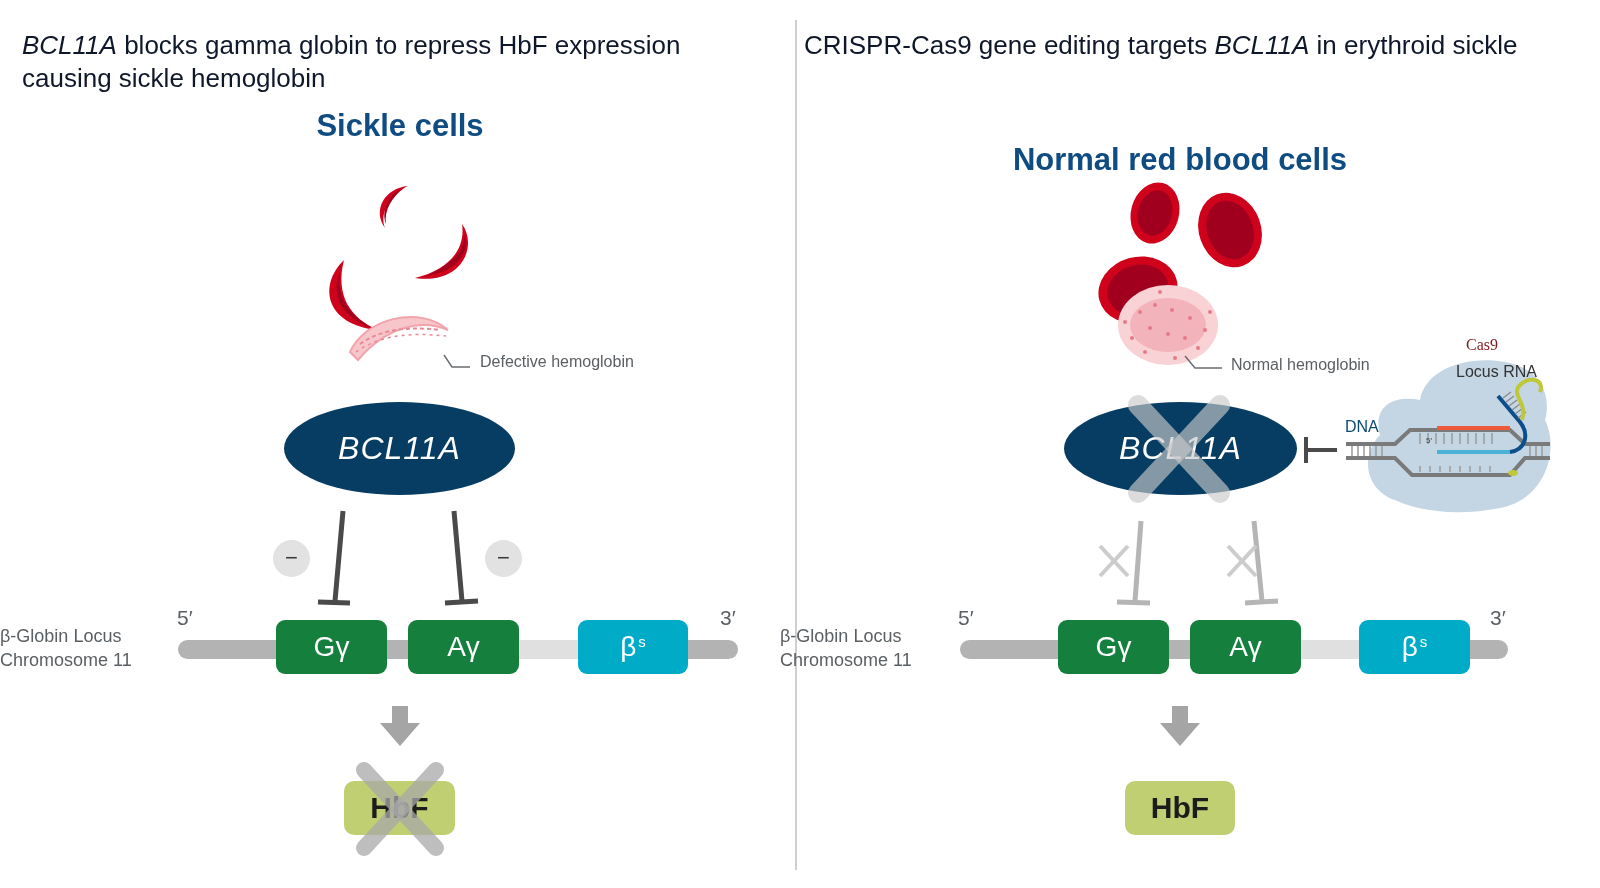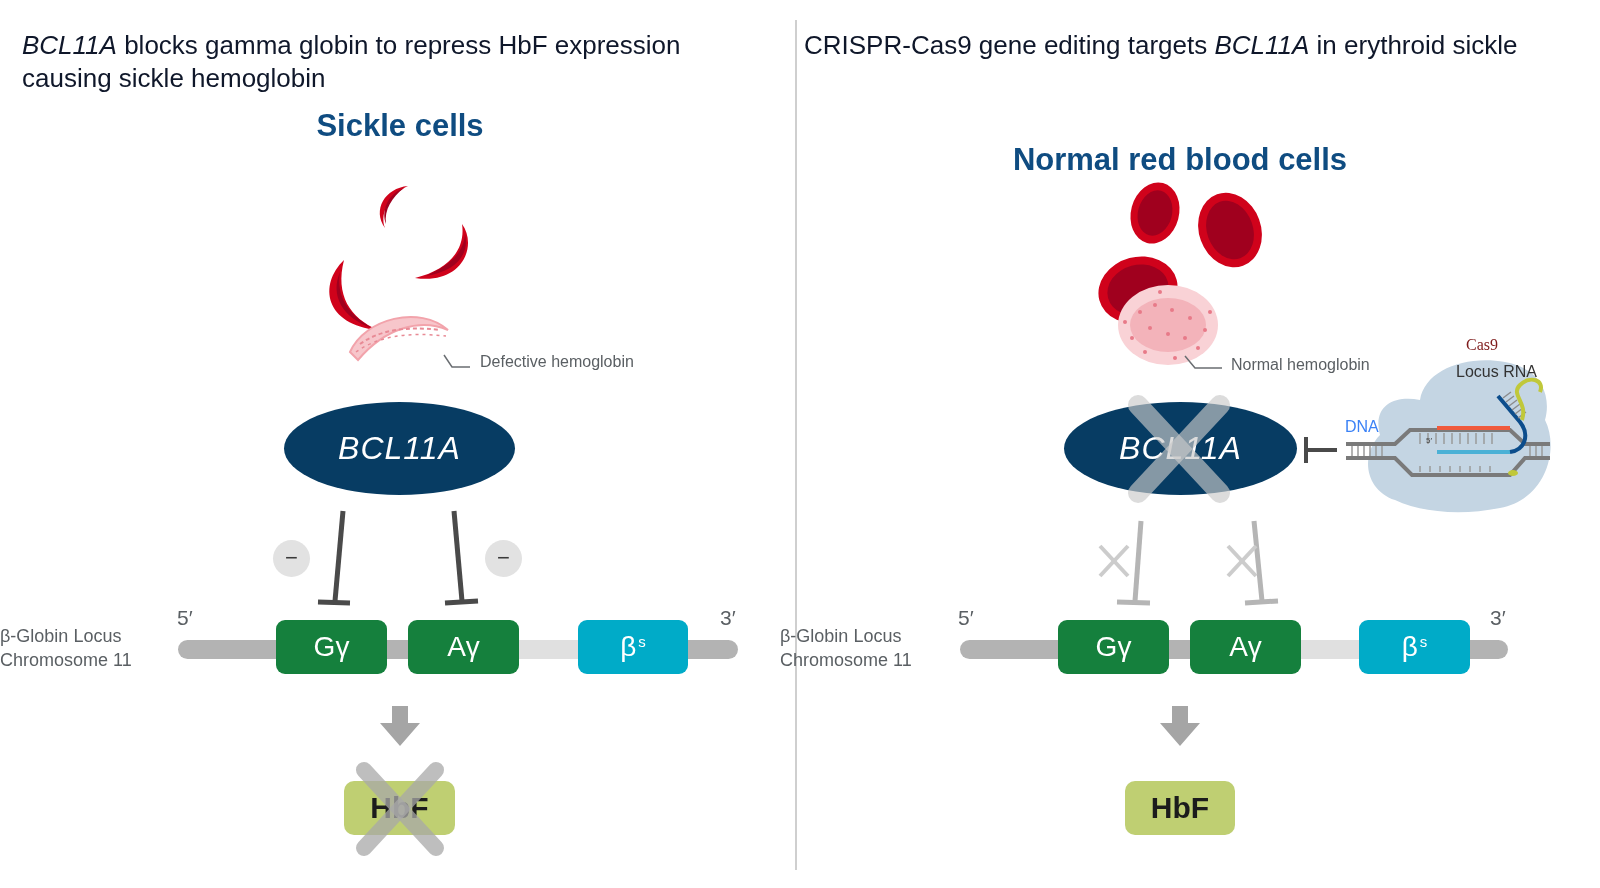--- a/index.html
+++ b/index.html
@@ -194,21 +194,21 @@
   </g>
   <path d="M1522,420 C1528,402 1510,395 1520,385 C1530,375 1545,380 1540,392" fill="none" stroke="#c0c83a" stroke-width="4"></path>
   <ellipse cx="1513" cy="473" rx="5" ry="3" fill="#c0c83a"></ellipse>
   <g>
     <line x1="1306" y1="437" x2="1306" y2="463" stroke="#4a4a4a" stroke-width="4"></line>
     <line x1="1306" y1="450" x2="1337" y2="450" stroke="#4a4a4a" stroke-width="4"></line>
   </g>
 </svg>
 <div class="abs" style="left:1466px; top:336px; font-size:16px; color:#7f1d1d;font-family:Liberation Serif, serif;">Cas9</div>
 <div class="abs" style="left:1456px; top:363px; font-size:16px; color:#333;">Locus RNA</div>
-<div class="abs" style="left:1345px; top:418px; font-size:16px; color:#3b82f6;">DNA</div>
+<div class="abs" style="left:1345px; top:418px; font-size:16px; color:#0c4a6e;">DNA</div>
 <div class="abs" style="left:1426px; top:436px; font-size:8px; color:#444;">5′</div>
 
 <div class="abs bcl" style="left:1064px; top:402px; width:233px; height:93px;">
   <span>BCL11A</span>
 </div>
 <svg width="1600" height="888">
   <line x1="1138" y1="405" x2="1220" y2="493" stroke="#c9c9c9" stroke-opacity="0.65" stroke-width="20" stroke-linecap="round"></line>
   <line x1="1220" y1="405" x2="1138" y2="493" stroke="#c9c9c9" stroke-opacity="0.65" stroke-width="20" stroke-linecap="round"></line>
 </svg>
 

